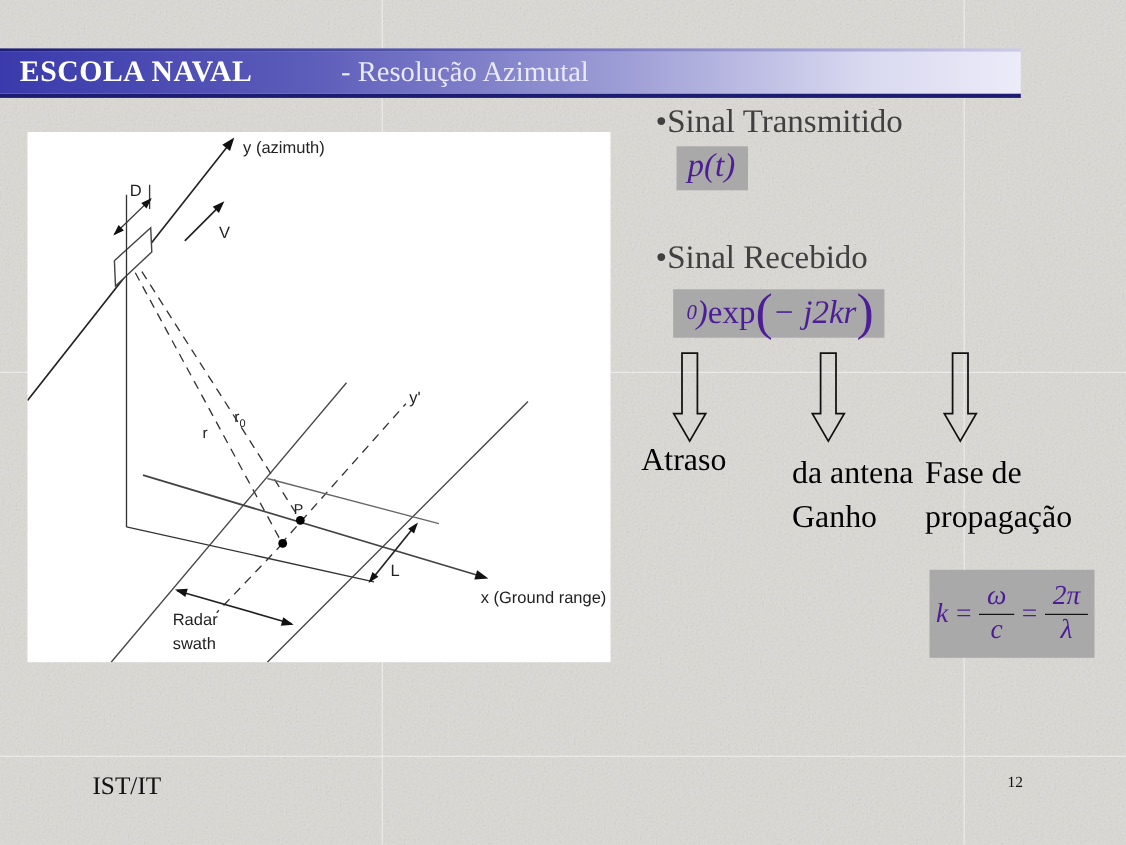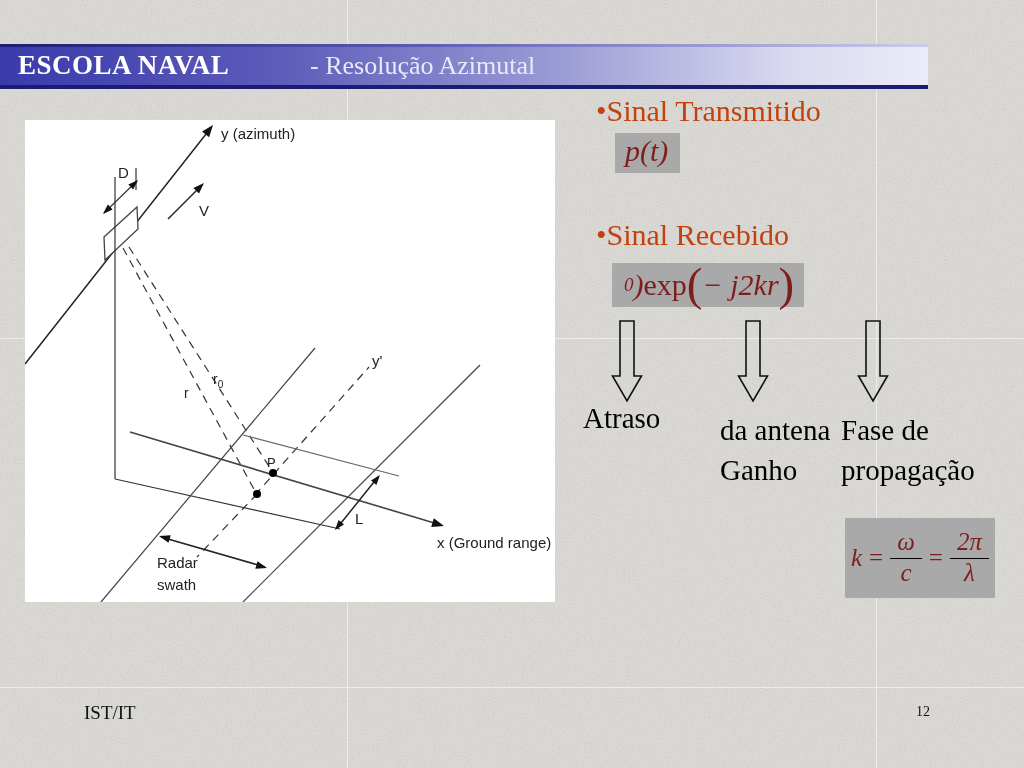--- a/index.html
+++ b/index.html
@@ -21,35 +21,35 @@
   .header-bottomline{height:4px;background:#1c1c70;}
   .school{position:absolute;left:18px;top:3px;font-size:27px;font-weight:bold;color:#ffffff;letter-spacing:.5px;}
   .slide-title{position:absolute;left:310px;top:4px;font-size:26px;color:#e9e9fb;}
 
   
   .diagram-box{position:absolute;left:25px;top:120px;width:530px;height:482px;background:#ffffff;z-index:4;}
   .diagram-box svg{display:block;}
   .dlabel{font-family:"Liberation Sans","DejaVu Sans",sans-serif;fill:#222;}
 
   
-  .bullet-line{position:absolute;font-size:30px;color:#c2410c;z-index:4;white-space:nowrap;}
-  .graybox{background:#a9a9a9;color:#7f1d1d;z-index:4;}
+  .bullet-line{position:absolute;font-size:30px;color:#404040;z-index:4;white-space:nowrap;}
+  .graybox{background:#a9a9a9;color:#4c1d95;z-index:4;}
   .f-transmitted{position:absolute;left:615px;top:133px;padding:1px 12px 5px 10px;font-size:30px;font-style:italic;}
   .f-received{position:absolute;left:612px;top:263px;height:44px;padding:0 10px 0 12px;font-size:30px;display:flex;align-items:center;white-space:nowrap;}
   .it{font-style:italic;}
   .up{font-style:normal;}
   .sub0{font-size:19px;font-style:italic;vertical-align:-9px;}
   .bigp{font-style:normal;font-size:47px;line-height:0;position:relative;top:-1px;font-weight:400;}
   .f-k{position:absolute;left:845px;top:518px;width:150px;height:80px;display:flex;align-items:center;justify-content:center;gap:7px;font-size:25px;}
   .frac{display:inline-flex;flex-direction:column;align-items:center;line-height:1.15;}
   .frac .num{border-bottom:1.6px solid #000;padding:0 7px 1px 7px;}
   .annot{position:absolute;font-size:29px;line-height:40px;color:#000;z-index:4;white-space:nowrap;}
   .arrows-svg{position:absolute;left:600px;top:319px;z-index:4;}
 
-  .footer-left{position:absolute;left:84px;top:702px;font-size:19px;color:#111;z-index:4;}
+  .footer-left{position:absolute;left:84px;top:702px;font-size:23px;color:#111;z-index:4;}
   .footer-page{position:absolute;left:916px;top:704px;font-size:14px;color:#111;z-index:4;}
 </style>
 </head>
 <body>
 
 <svg class="bg-noise" width="1024" height="768" aria-hidden="true">
   <filter id="grain">
     <feTurbulence type="fractalNoise" baseFrequency="0.55" numOctaves="3" seed="7" stitchTiles="stitch"></feTurbulence>
     <feColorMatrix type="saturate" values="0"></feColorMatrix>
   </filter>

